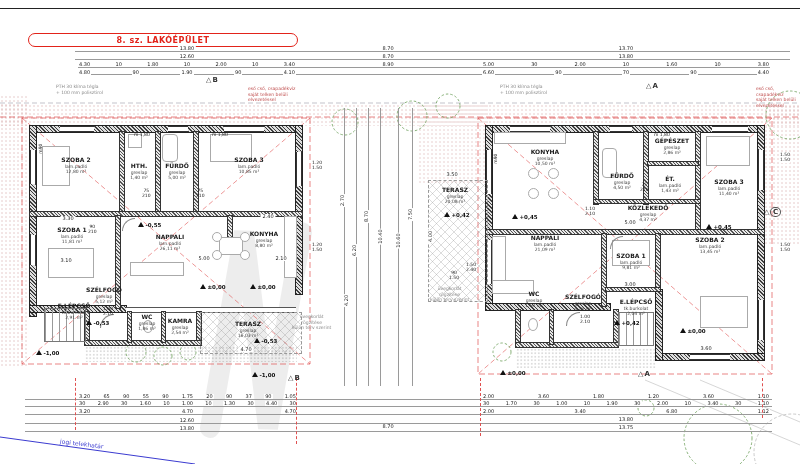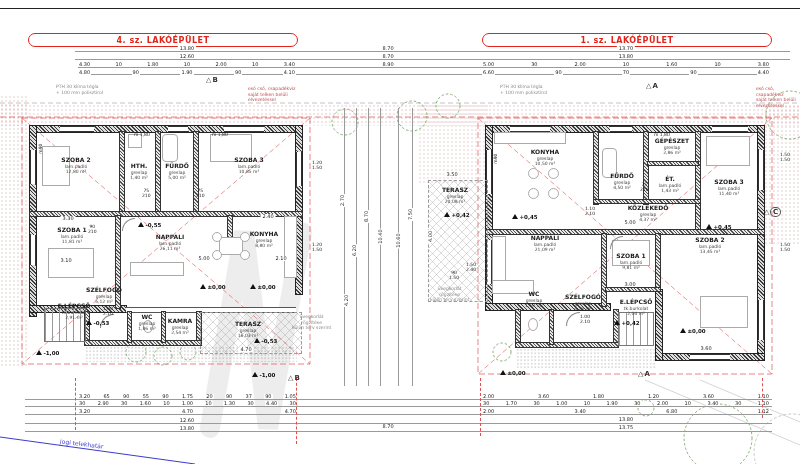--- a/index.html
+++ b/index.html
@@ -90,24 +90,21 @@
         <circle cx="163" cy="356" r="9"></circle>
         <circle cx="188" cy="352" r="8"></circle>
       <circle cx="502" cy="352" r="9"></circle>
         <circle cx="646" cy="408" r="8"></circle>
       <circle cx="790" cy="115" r="24"></circle>
         <circle cx="718" cy="438" r="34"></circle>
     </g>
   </svg>
 
   <div class="titlebox" style="left:28px;top:33px;width:268px;height:12px;">
-    <span>4. sz. LAKÓÉPÜLET</span>
-  </div>
-  <div class="titlebox" style="left:482px;top:33px;width:288px;height:12px;">
-    <span>1. sz. LAKÓÉPÜLET</span>
+    <span>8. sz. LAKÓÉPÜLET</span>
   </div>
 
   <div class="dline" style="left:75px;top:51px;width:715px;"></div>
   <div class="dline" style="left:75px;top:59px;width:715px;"></div>
   <div class="dline" style="left:78px;top:67px;width:692px;"></div>
   <div class="dline" style="left:78px;top:74px;width:692px;"></div>
 
   <div class="num" style="left:187px;top:46px;">13.80</div>
   <div class="num" style="left:187px;top:54px;">12.60</div>
   <div class="dimrow" style="left:78px;top:62px;width:218px;">

